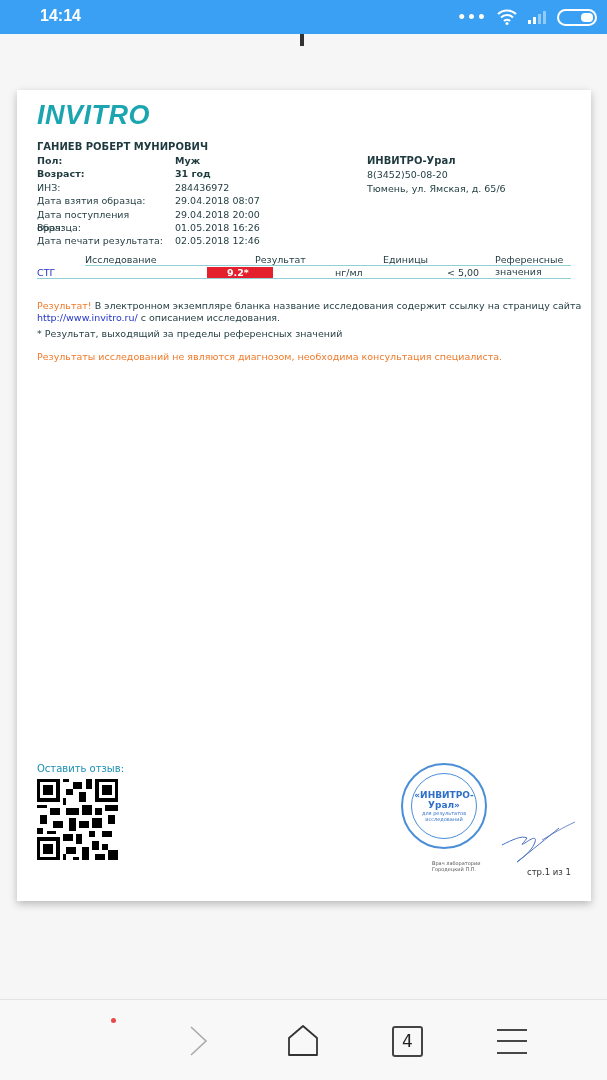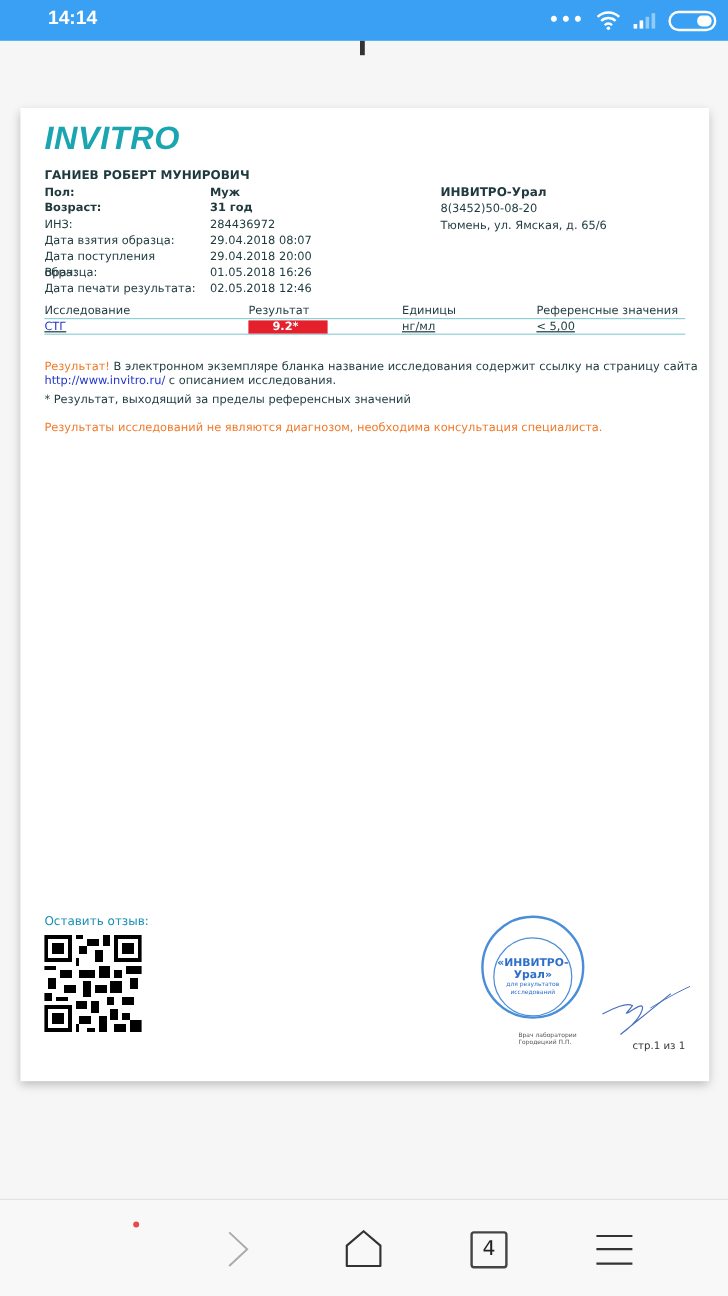--- a/index.html
+++ b/index.html
@@ -23,36 +23,36 @@
   .patient .name { font-weight: bold; font-size: 10px; margin-bottom: 2px; }
   .row { display: flex; height: 13.4px; line-height: 13.4px; }
   .row .lbl { width: 138px; }
   .row.bold { font-weight: bold; }
 
   .lab { position: absolute; left: 316px; top: 64px; line-height: 14px; margin-left: 34px; }
   .lab .labname { font-weight: bold; font-size: 10px; }
 
   .table { position: absolute; left: 20px; top: 164px; width: 534px; }
   .thead, .trow { display: flex; height: 12px; line-height: 12px; }
-  .thead { border-bottom: 1px solid #8fcfd6; }
-  .trow { border-bottom: 1px solid #8fcfd6; height: 13px; line-height: 13px; text-decoration: underline; }
+  .thead { border-bottom: 1px solid #8fcfd6; margin-left: 48px; }
+  .trow { border-bottom: 1px solid #8fcfd6; height: 13px; line-height: 13px; }
   .c1 { width: 170px; } .c2 { width: 128px; } .c3 { width: 112px; } .c4 { flex: 1; }
   .c1 a { color: #2236c8; text-decoration: none; }
   .result-bad { display: inline-block; background: #e3202b; color: #fff; font-weight: bold; width: 66px; padding-left: 20px; height: 11px; line-height: 11px; }
 
   .footnote { position: absolute; left: 20px; top: 194px; margin-top: 44px; }
   .notice { position: absolute; left: 20px; top: 210px; line-height: 12px; }
   .orange { color: #f07a2a; }
   .link { color: #2236c8; }
   .disclaimer { position: absolute; left: 20px; top: 237px; color: #f07a2a; margin-top: 24px; }
 
   .feedback { position: absolute; left: 20px; top: 673px; color: #1a8fb5; font-size: 10px; }
   .qr { position: absolute; left: 20px; top: 689px; width: 81px; height: 81px; }
 
-  .stamp { position: absolute; left: 384px; top: 673px; width: 86px; height: 86px; border-radius: 50%; border: 2px solid #4a8ed8; display: flex; align-items: flex-end; justify-content: center; }
+  .stamp { position: absolute; left: 384px; top: 673px; width: 86px; height: 86px; border-radius: 50%; border: 2px solid #4a8ed8; display: flex; align-items: center; justify-content: center; }
   .stamp-inner { width: 66px; height: 66px; border-radius: 50%; border: 1px solid #4a8ed8; display: flex; flex-direction: column; align-items: center; justify-content: center; color: #2f6fc9; font-weight: bold; font-size: 9px; line-height: 10px; text-align: center; }
   .stamp-inner small { font-weight: normal; font-size: 5px; line-height: 6px; }
   .signature { position: absolute; left: 480px; top: 720px; }
   .doctor { position: absolute; left: 415px; top: 770px; font-size: 5px; color: #555; line-height: 6px; }
   .pagenum { position: absolute; left: 510px; top: 777px; font-size: 8.5px; color: #333; }
 
   .bottombar { position: absolute; left: 0; top: 999px; width: 607px; height: 81px; background: #f8f8f8; border-top: 1px solid #e3e3e3; }
   .nav-item { position: absolute; top: 24px; }
   .red-dot { position: absolute; left: 111px; top: 18px; width: 5px; height: 5px; border-radius: 50%; background: #e84a4a; }
   .tabs-btn { position: absolute; left: 392px; top: 26px; width: 31px; height: 31px; border: 2px solid #444; border-radius: 3px; text-align: center; line-height: 27px; font-size: 17px; color: #222; font-family: "DejaVu Sans", sans-serif; }

